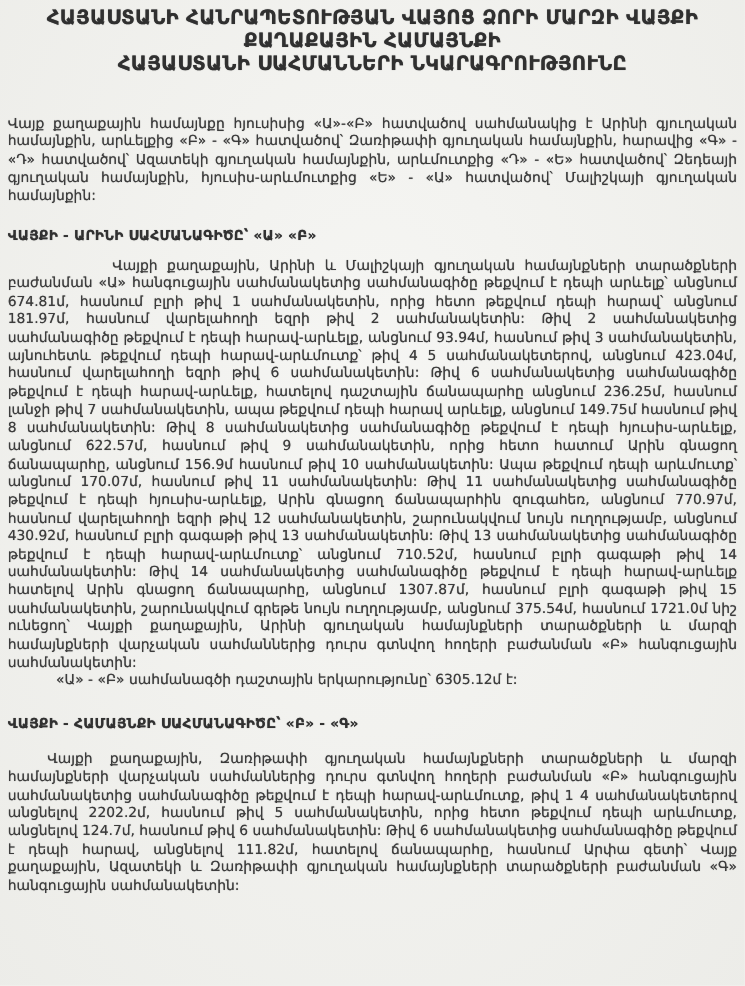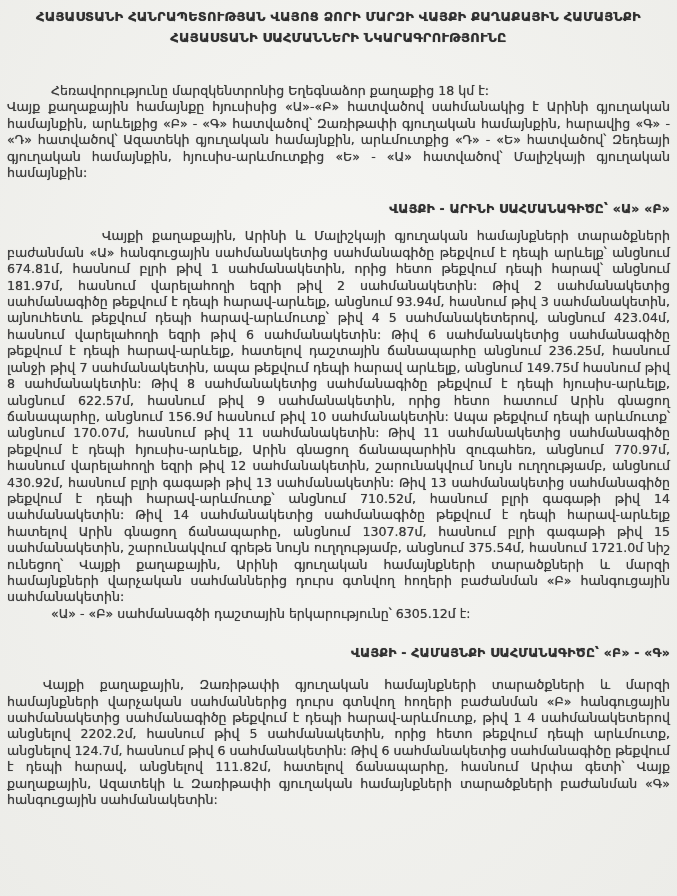--- a/index.html
+++ b/index.html
@@ -18,37 +18,37 @@
     font-family: "DejaVu Sans", sans-serif;
     color: #3c3c3c;
     text-shadow: 0 0 0.7px rgba(70,70,70,0.85);
     background:
       radial-gradient(ellipse at 50% 40%, rgba(255,255,255,0.35), rgba(0,0,0,0.02)),
       #f1f1ed;
   }
   .title-line {
     text-align: center;
     font-weight: bold;
-    font-size: 13px;
+    font-size: 18px;
     line-height: 21px;
     color: #303030;
     letter-spacing: 0.2px;
   }
   .intro-block { margin-top: 35px; }
   .para {
     font-size: 12.6px;
     line-height: 16.4px;
     text-align: justify;
     margin: 0;
     color: #3c3c3c;
   }
   .indent-sm { text-indent: 44px; }
   .no-indent { text-indent: 0; }
   .section-heading {
-    text-align: right;
+    text-align: left;
     font-weight: bold;
     font-size: 12.5px;
     line-height: 20px;
     color: #313131;
     letter-spacing: 0.2px;
   }
   .heading-1 { margin-top: 18px; }
   .heading-2 { margin-top: 21px; }
   .body-1 { margin-top: 9px; text-indent: 95px; }
   .total-line { margin-top: 0; text-indent: 44px; text-align: left; }
@@ -58,21 +58,20 @@
 <body>
 
 <div class="page">
 
   <div>
     <div class="title-line">ՀԱՅԱՍՏԱՆԻ ՀԱՆՐԱՊԵՏՈՒԹՅԱՆ ՎԱՅՈՑ ՁՈՐԻ ՄԱՐԶԻ ՎԱՅՔԻ ՔԱՂԱՔԱՅԻՆ ՀԱՄԱՅՆՔԻ</div>
     <div class="title-line">ՀԱՅԱՍՏԱՆԻ ՍԱՀՄԱՆՆԵՐԻ ՆԿԱՐԱԳՐՈՒԹՅՈՒՆԸ</div>
   </div>
 
   <div class="intro-block">
-    <p class="para indent-sm">Հեռավորությունը մարզկենտրոնից Եղեգնաձոր քաղաքից 18 կմ է:</p>
     <p class="para no-indent">Վայք քաղաքային համայնքը հյուսիսից «Ա»-«Բ» հատվածով սահմանակից է Արինի գյուղական համայնքին, արևելքից «Բ» - «Գ» հատվածով՝ Զառիթափի գյուղական համայնքին, հարավից «Գ» - «Դ» հատվածով՝ Ազատեկի գյուղական համայնքին, արևմուտքից «Դ» - «Ե» հատվածով՝ Զեդեայի գյուղական համայնքին, հյուսիս-արևմուտքից «Ե» - «Ա» հատվածով՝ Մալիշկայի գյուղական համայնքին:</p>
   </div>
 
   <div>
     <div class="section-heading heading-1">ՎԱՅՔԻ - ԱՐԻՆԻ ՍԱՀՄԱՆԱԳԻԾԸ՝ «Ա» «Բ»</div>
     <p class="para body-1">Վայքի քաղաքային, Արինի և Մալիշկայի գյուղական համայնքների տարածքների բաժանման «Ա» հանգուցային սահմանակետից սահմանագիծը թեքվում է դեպի արևելք՝ անցնում 674.81մ, հասնում բլրի թիվ 1 սահմանակետին, որից հետո թեքվում դեպի հարավ՝ անցնում 181.97մ, հասնում վարելահողի եզրի թիվ 2 սահմանակետին: Թիվ 2 սահմանակետից սահմանագիծը թեքվում է դեպի հարավ-արևելք, անցնում 93.94մ, հասնում թիվ 3 սահմանակետին, այնուհետև թեքվում դեպի հարավ-արևմուտք՝ թիվ 4 5 սահմանակետերով, անցնում 423.04մ, հասնում վարելահողի եզրի թիվ 6 սահմանակետին: Թիվ 6 սահմանակետից սահմանագիծը թեքվում է դեպի հարավ-արևելք, հատելով դաշտային ճանապարհը անցնում 236.25մ, հասնում լանջի թիվ 7 սահմանակետին, ապա թեքվում դեպի հարավ արևելք, անցնում 149.75մ հասնում թիվ 8 սահմանակետին: Թիվ 8 սահմանակետից սահմանագիծը թեքվում է դեպի հյուսիս-արևելք, անցնում 622.57մ, հասնում թիվ 9 սահմանակետին, որից հետո հատում Արին գնացող ճանապարհը, անցնում 156.9մ հասնում թիվ 10 սահմանակետին: Ապա թեքվում դեպի արևմուտք՝ անցնում 170.07մ, հասնում թիվ 11 սահմանակետին: Թիվ 11 սահմանակետից սահմանագիծը թեքվում է դեպի հյուսիս-արևելք, Արին գնացող ճանապարհին զուգահեռ, անցնում 770.97մ, հասնում վարելահողի եզրի թիվ 12 սահմանակետին, շարունակվում նույն ուղղությամբ, անցնում 430.92մ, հասնում բլրի գագաթի թիվ 13 սահմանակետին: Թիվ 13 սահմանակետից սահմանագիծը թեքվում է դեպի հարավ-արևմուտք՝ անցնում 710.52մ, հասնում բլրի գագաթի թիվ 14 սահմանակետին: Թիվ 14 սահմանակետից սահմանագիծը թեքվում է դեպի հարավ-արևելք հատելով Արին գնացող ճանապարհը, անցնում 1307.87մ, հասնում բլրի գագաթի թիվ 15 սահմանակետին, շարունակվում գրեթե նույն ուղղությամբ, անցնում 375.54մ, հասնում 1721.0մ նիշ ունեցող՝ Վայքի քաղաքային, Արինի գյուղական համայնքների տարածքների և մարզի համայնքների վարչական սահմաններից դուրս գտնվող հողերի բաժանման «Բ» հանգուցային սահմանակետին:</p>
     <p class="para total-line">«Ա» - «Բ» սահմանագծի դաշտային երկարությունը՝ 6305.12մ է:</p>
   </div>
 
   <div>

